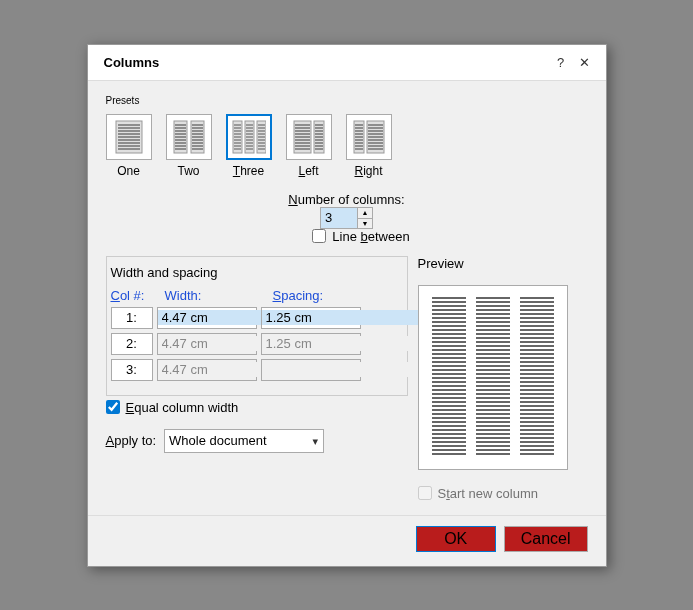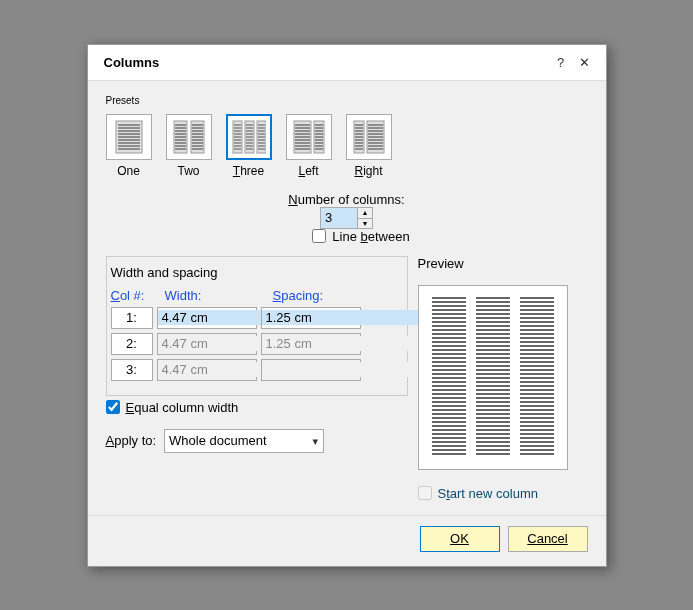--- a/index.html
+++ b/index.html
@@ -335,25 +335,24 @@
       justify-content: flex-end;
       gap: 8px;
       padding: 10px 18px 14px 18px;
       border-top: 1px solid #ddd;
       background: #f0f0f0;
     }
     .dialog-btn {
       min-width: 80px;
       height: 26px;
       border: 1px solid #aaa;
-      background: #fef9c3;
-      font-size: 13px;
+      background: #b91c1c;
+      font-size: 16px;
       cursor: pointer;
       padding: 0 16px;
-      text-decoration: underline;
     }
     .dialog-btn.default {
       border-color: #0078d4;
     }
 
     
     .num-line-row {
       display: flex;
       align-items: center;
       margin-bottom: 12px;
@@ -750,21 +749,21 @@
             <line x1="92" y1="146" x2="126" y2="146" stroke="#333" stroke-width="1.5"></line>
             <line x1="92" y1="150" x2="126" y2="150" stroke="#333" stroke-width="1.5"></line>
             <line x1="92" y1="154" x2="126" y2="154" stroke="#333" stroke-width="1.5"></line>
             <line x1="92" y1="158" x2="126" y2="158" stroke="#333" stroke-width="1.5"></line>
             <line x1="92" y1="162" x2="126" y2="162" stroke="#333" stroke-width="1.5"></line>
           </svg>
         </div>
 
         <div class="start-new-row">
           <input type="checkbox" id="startnew" disabled="" style="">
-          <label for="startnew" style="color:#0c4a6e;">S<span class="ul">t</span>art new column</label>
+          <label for="startnew" style="color:#737373;">S<span class="ul">t</span>art new column</label>
         </div>
       </div>
     </div>
   </div>
 
   <div class="dialog-footer">
     <button class="dialog-btn default">OK</button>
     <button class="dialog-btn">Cancel</button>
   </div>
 </div>

